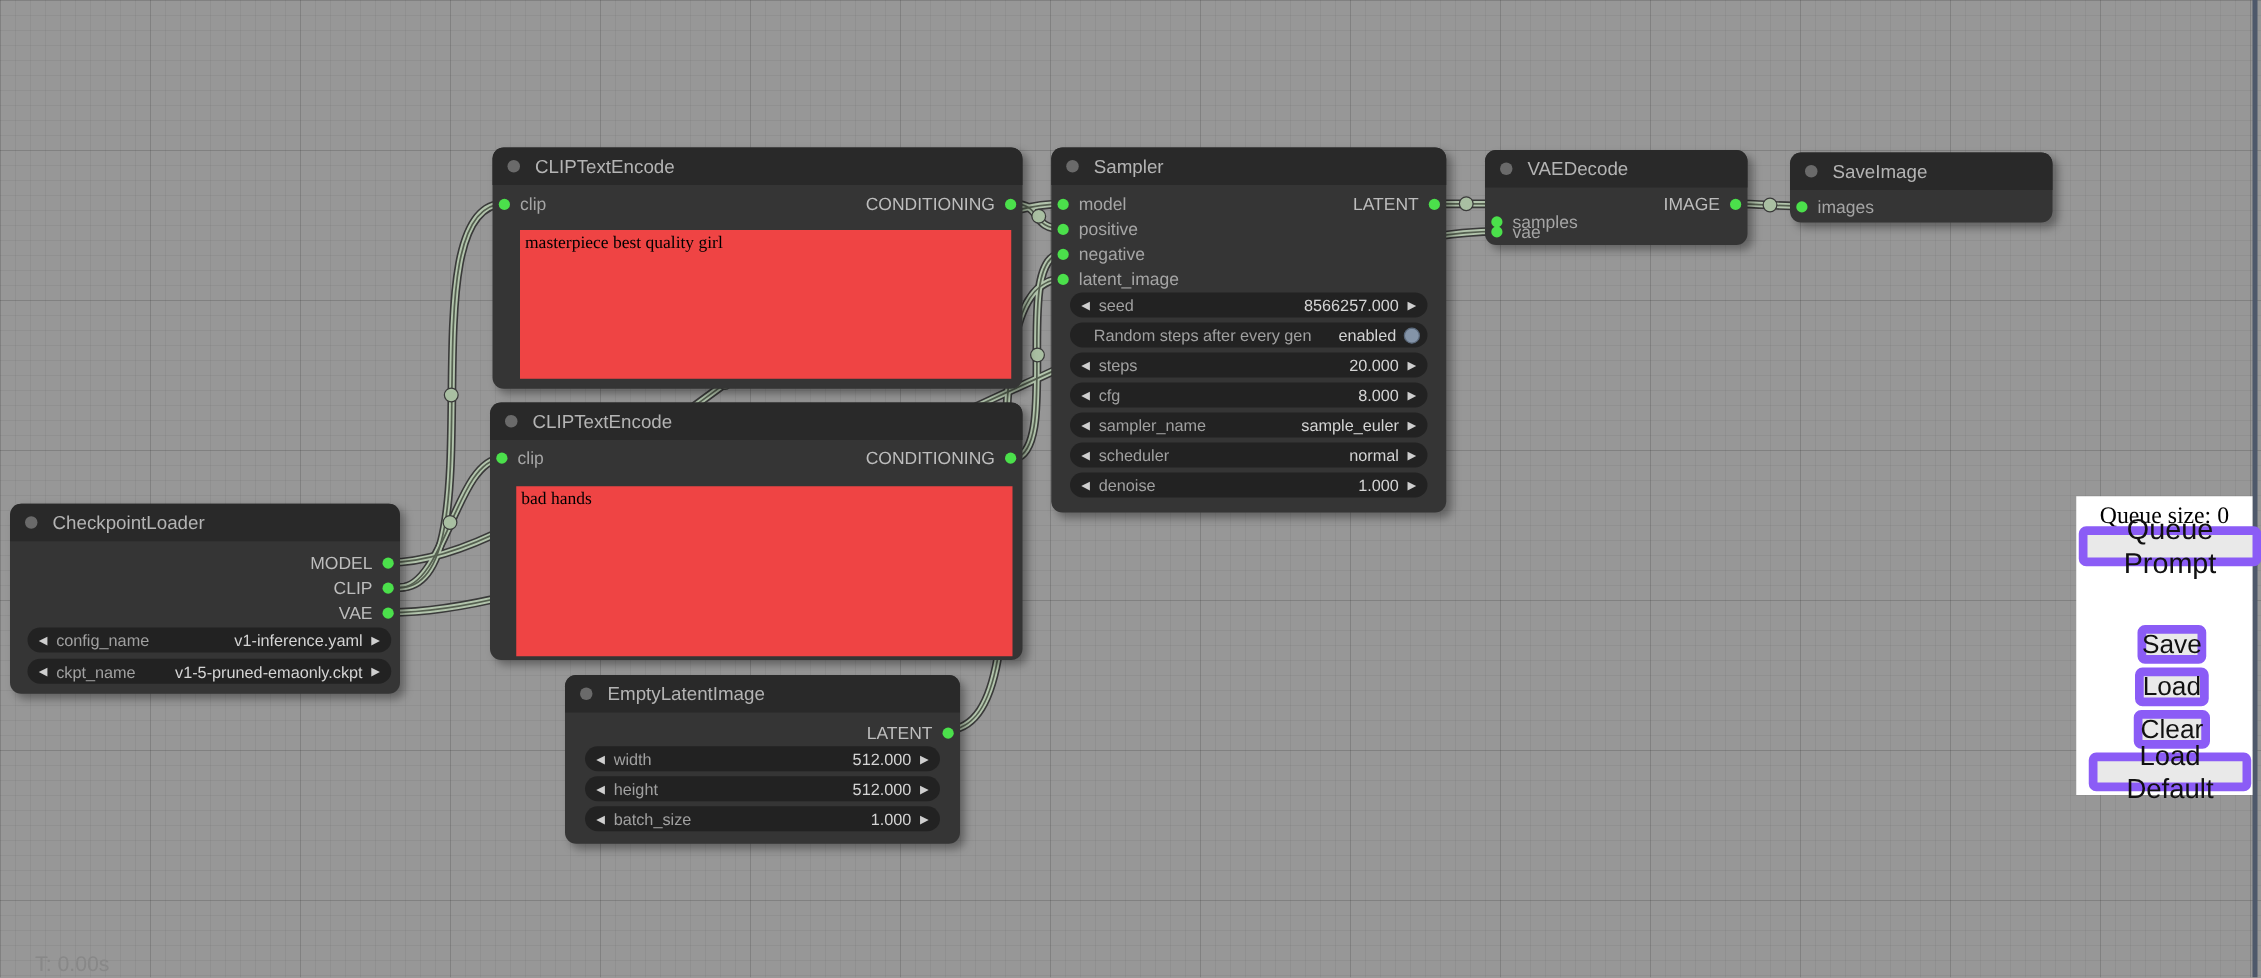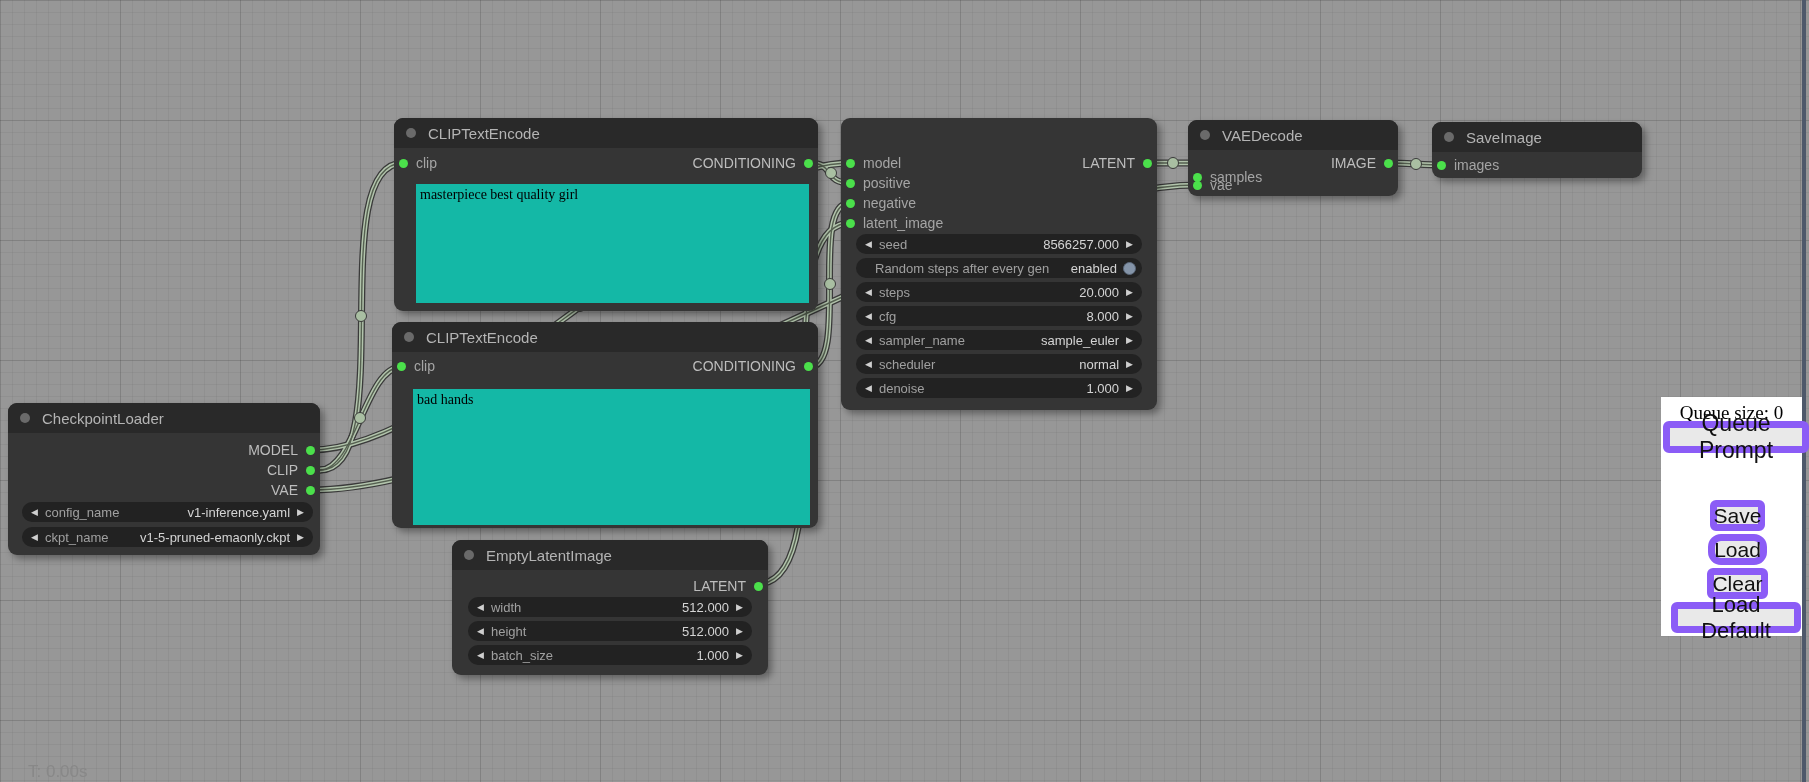--- a/index.html
+++ b/index.html
@@ -61,42 +61,42 @@
   .wlabel{color:#a0a0a0;margin-left:7px;white-space:nowrap;}
   .wlabel.noarrow{margin-left:10px;}
   .wvalue{color:#d4d4d4;margin-left:auto;white-space:nowrap;}
   .wvalue.pad{margin-right:7px;}
   .toggle-dot{
     width:13px;height:13px;border-radius:50%;
     background:#8494a8;border:1px solid #5c6a7c;box-sizing:border-box;
     margin-left:6px;margin-right:-3px;flex:0 0 auto;
   }
   textarea.prompt{
-    position:absolute;background:#14b8a6;color:#000;border:none;outline:none;
+    position:absolute;background:#ef4444;color:#000;border:none;outline:none;
     resize:none;font-family:"Liberation Serif",serif;font-size:14px;
     padding:2px 4px;box-sizing:border-box;line-height:1.25;
   }
   
   .edge-line{position:absolute;left:1802px;top:0;width:4px;height:782px;background:#4e586a;z-index:3;}
   .menu{
     position:absolute;left:1661px;top:397px;width:141px;height:239px;
     background:#ffffff;z-index:4;overflow:visible;
   }
   .queue-size{
     position:absolute;left:0;top:5px;width:100%;text-align:center;
     font-family:"Liberation Serif",serif;font-size:19px;color:#000;
   }
   .mbtn{
     position:absolute;background:#e9e9e9;border:7px solid #8b5cf6;border-radius:6px;
     color:#111;display:flex;align-items:center;justify-content:center;
     font-family:"Liberation Sans",sans-serif;box-sizing:border-box;cursor:pointer;
   }
   .btn-queue{left:2px;top:24px;width:146px;height:32px;font-size:23px;}
   .btn-save {left:49px;top:103px;width:55px;height:31px;font-size:21px;}
-  .btn-load {left:47px;top:137px;width:59px;height:31px;font-size:21px;border-radius:13px;}
+  .btn-load {left:47px;top:137px;width:59px;height:31px;font-size:21px;}
   .btn-clear{left:46px;top:171px;width:61px;height:31px;font-size:21px;}
   .btn-loaddef{left:10px;top:205px;width:130px;height:31px;font-size:22px;}
 </style>
 </head>
 <body>
 
 <div class="canvas">
   <span class="render-time">T: 0.00s</span>
 </div>
 
@@ -236,20 +236,24 @@
   </div>
   <div class="widget" style="left:16px;top:105px;width:284px;">
     <span class="warrow">◀</span>
     <span class="wlabel">batch_size</span>
     <span class="wvalue pad">1.000</span>
     <span class="warrow">▶</span>
   </div>
 </div>
 
 <div class="node" style="left:841px;top:118px;width:316px;height:292px;">
+  <div class="ntitle">
+    <span class="tdot"></span>
+    <span class="ttext">Sampler</span>
+  </div>
   <div class="slot in" style="top:35px;">
     <span class="sdot"></span>
     <span class="slabel">model</span>
   </div>
   <div class="slot in" style="top:55px;">
     <span class="sdot"></span>
     <span class="slabel">positive</span>
   </div>
   <div class="slot in" style="top:75px;">
     <span class="sdot"></span>

